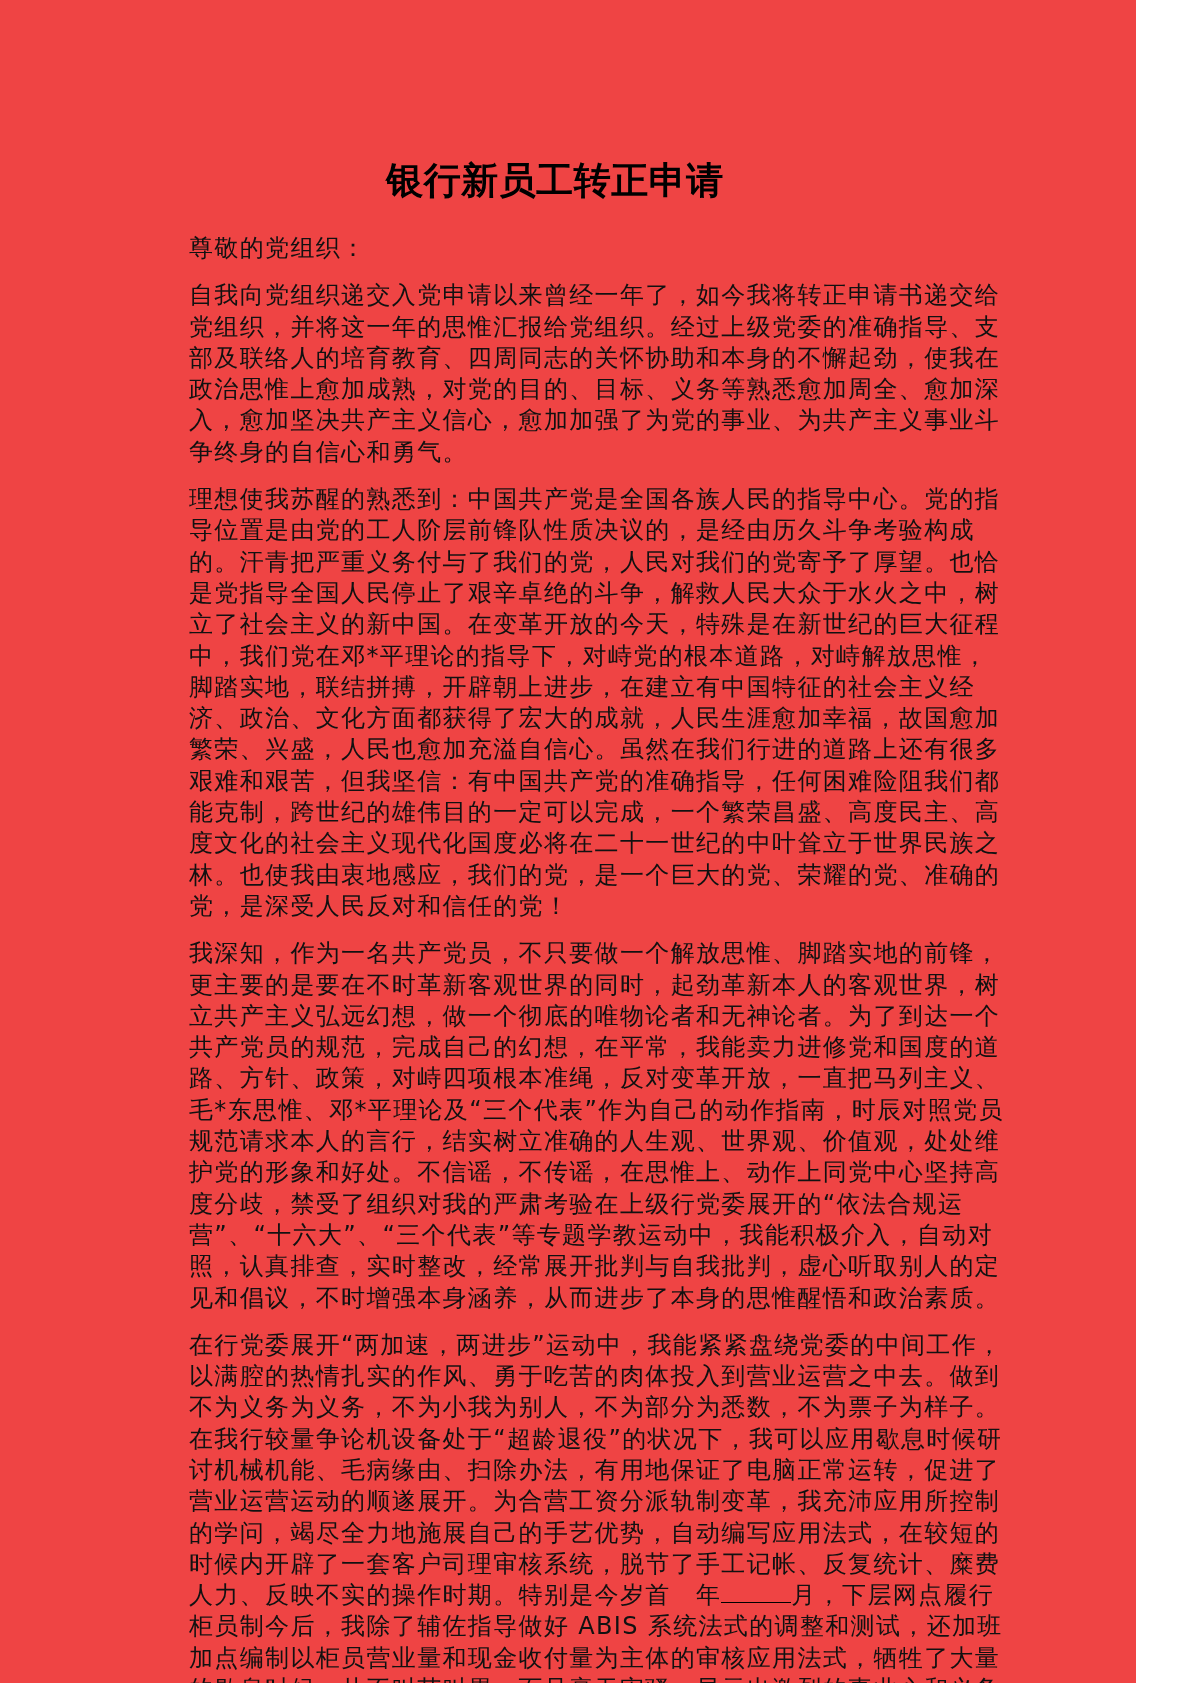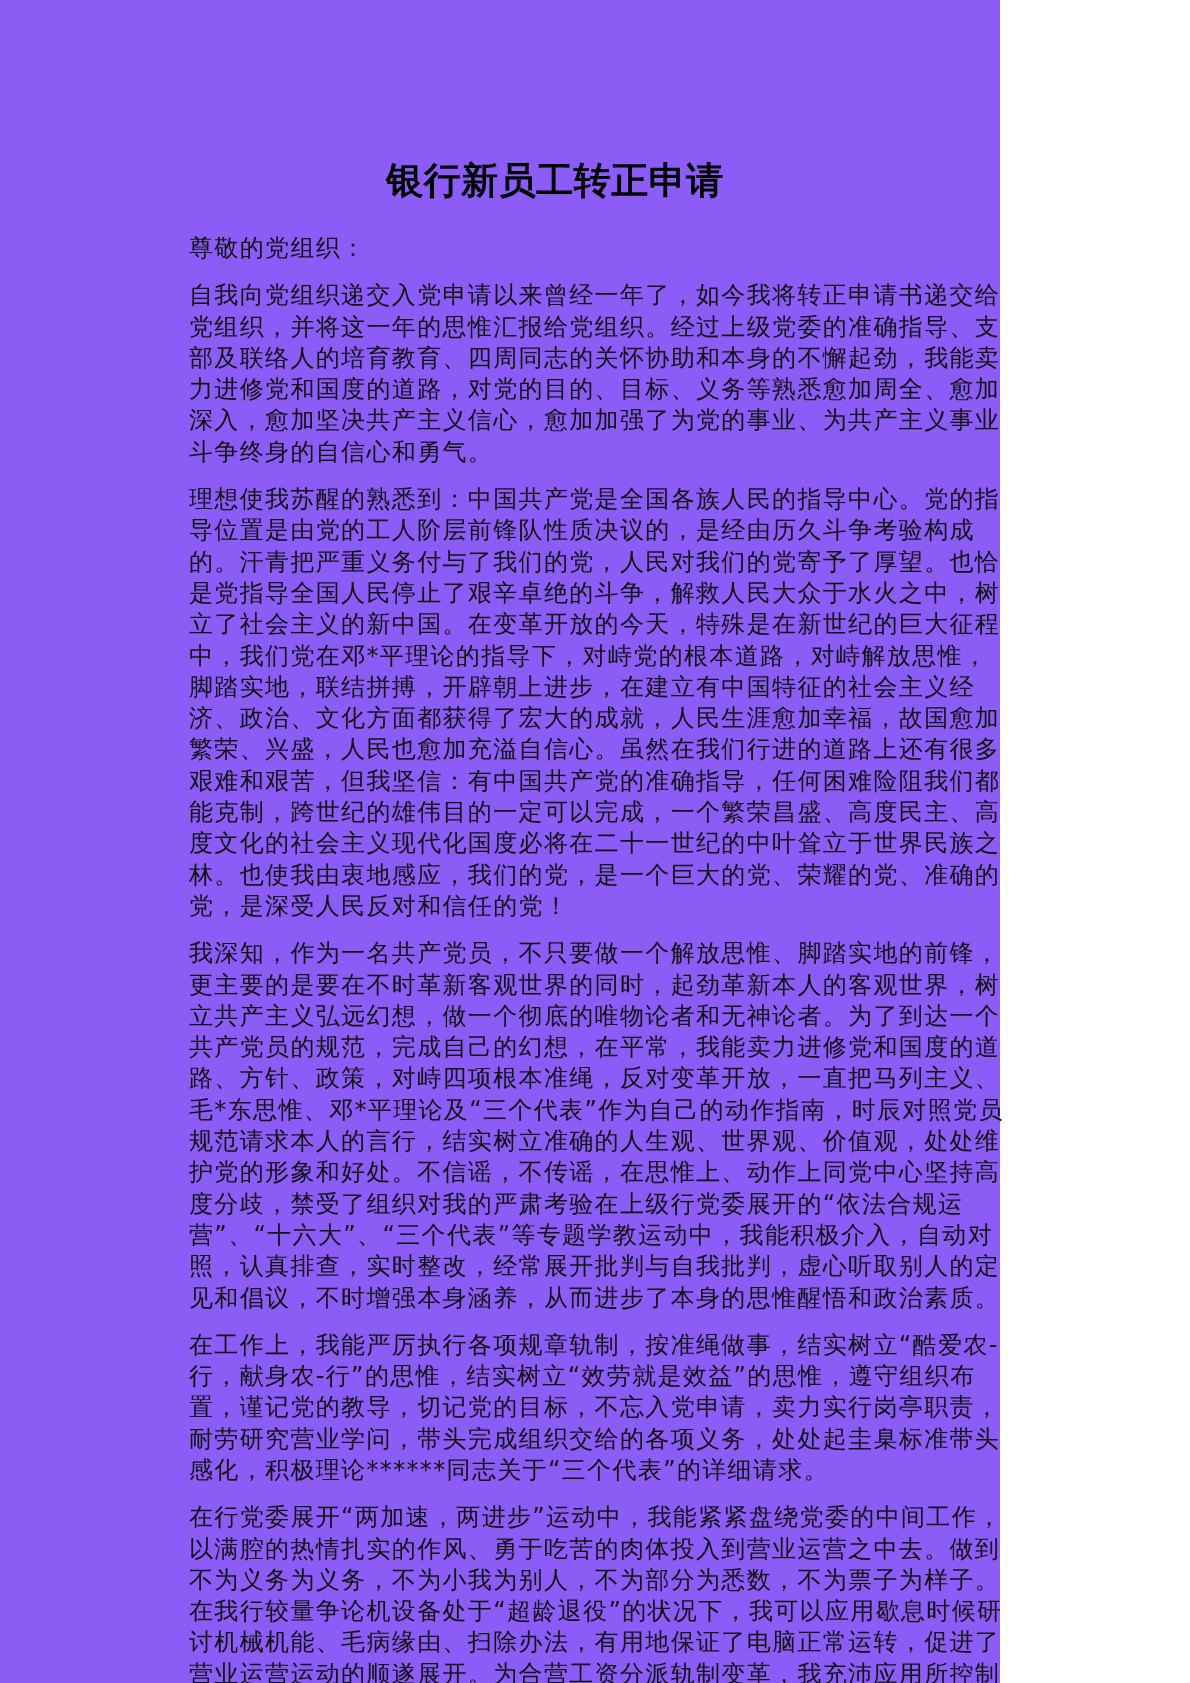--- a/index.html
+++ b/index.html
@@ -1,17 +1,17 @@
 <!DOCTYPE html>
 <html><head>
 <meta charset="utf-8">
 <style>
   html, body { margin: 0; padding: 0; background: #ffffff; }
   body { width: 1190px; height: 1683px; position: relative; overflow: hidden; }
-  .page { position: absolute; left: 0; top: 0; width: 1000px; height: 1683px; background: #8b5cf6; }
+  .page { position: absolute; left: 0; top: 0; width: 1136px; height: 1683px; background: #ef4444; }
   .title {
     position: absolute; left: 0; width: 1110px; top: 156px;
     text-align: center;
     font-family: "DejaVu Serif", "Liberation Serif", serif;
     font-weight: bold; font-size: 37px; line-height: 48px;
     color: #000; letter-spacing: 0.5px;
   }
   .body {
     position: absolute; left: 173px; top: 217px; width: 848px;
     font-family: "DejaVu Sans", "Liberation Sans", sans-serif;
@@ -21,19 +21,18 @@
   .body p { margin: 16px; padding: 0; }
   .blank { display: inline-block; width: 70px; border-bottom: 1px solid #000; height: 20px; vertical-align: baseline; }
 </style>
 </head>
 <body>
 
 <div class="page">
   <div class="title">银行新员工转正申请</div>
   <div class="body">
     <p>尊敬的党组织：</p>
-    <p>自我向党组织递交入党申请以来曾经一年了，如今我将转正申请书递交给党组织，并将这一年的思惟汇报给党组织。经过上级党委的准确指导、支部及联络人的培育教育、四周同志的关怀协助和本身的不懈起劲，我能卖力进修党和国度的道路，对党的目的、目标、义务等熟悉愈加周全、愈加深入，愈加坚决共产主义信心，愈加加强了为党的事业、为共产主义事业斗争终身的自信心和勇气。</p>
+    <p>自我向党组织递交入党申请以来曾经一年了，如今我将转正申请书递交给党组织，并将这一年的思惟汇报给党组织。经过上级党委的准确指导、支部及联络人的培育教育、四周同志的关怀协助和本身的不懈起劲，使我在政治思惟上愈加成熟，对党的目的、目标、义务等熟悉愈加周全、愈加深入，愈加坚决共产主义信心，愈加加强了为党的事业、为共产主义事业斗争终身的自信心和勇气。</p>
     <p>理想使我苏醒的熟悉到：中国共产党是全国各族人民的指导中心。党的指导位置是由党的工人阶层前锋队性质决议的，是经由历久斗争考验构成的。汗青把严重义务付与了我们的党，人民对我们的党寄予了厚望。也恰是党指导全国人民停止了艰辛卓绝的斗争，解救人民大众于水火之中，树立了社会主义的新中国。在变革开放的今天，特殊是在新世纪的巨大征程中，我们党在邓*平理论的指导下，对峙党的根本道路，对峙解放思惟，脚踏实地，联结拼搏，开辟朝上进步，在建立有中国特征的社会主义经济、政治、文化方面都获得了宏大的成就，人民生涯愈加幸福，故国愈加繁荣、兴盛，人民也愈加充溢自信心。虽然在我们行进的道路上还有很多艰难和艰苦，但我坚信：有中国共产党的准确指导，任何困难险阻我们都能克制，跨世纪的雄伟目的一定可以完成，一个繁荣昌盛、高度民主、高度文化的社会主义现代化国度必将在二十一世纪的中叶耸立于世界民族之林。也使我由衷地感应，我们的党，是一个巨大的党、荣耀的党、准确的党，是深受人民反对和信任的党！</p>
     <p>我深知，作为一名共产党员，不只要做一个解放思惟、脚踏实地的前锋，更主要的是要在不时革新客观世界的同时，起劲革新本人的客观世界，树立共产主义弘远幻想，做一个彻底的唯物论者和无神论者。为了到达一个共产党员的规范，完成自己的幻想，在平常，我能卖力进修党和国度的道路、方针、政策，对峙四项根本准绳，反对变革开放，一直把马列主义、毛*东思惟、邓*平理论及“三个代表”作为自己的动作指南，时辰对照党员规范请求本人的言行，结实树立准确的人生观、世界观、价值观，处处维护党的形象和好处。不信谣，不传谣，在思惟上、动作上同党中心坚持高度分歧，禁受了组织对我的严肃考验在上级行党委展开的“依法合规运营”、“十六大”、“三个代表”等专题学教运动中，我能积极介入，自动对照，认真排查，实时整改，经常展开批判与自我批判，虚心听取别人的定见和倡议，不时增强本身涵养，从而进步了本身的思惟醒悟和政治素质。</p>
-    <p>在工作上，我能严厉执行各项规章轨制，按准绳做事，结实树立“酷爱农-行，献身农-行”的思惟，结实树立“效劳就是效益”的思惟，遵守组织布置，谨记党的教导，切记党的目标，不忘入党申请，卖力实行岗亭职责，耐劳研究营业学问，带头完成组织交给的各项义务，处处起圭臬标准带头感化，积极理论******同志关于“三个代表”的详细请求。</p>
     <p><span>在行党委展开“两加速，两进步”运动中，我能紧紧盘绕党委的中间工作，以满腔的热情扎实的作风、勇于吃苦的肉体投入到营业运营之中去。做到不为义务为义务，不为小我为别人，不为部分为悉数，不为票子为样子。在我行较量争论机设备处于“超龄退役”的状况下，我可以应用歇息时候研讨机械机能、毛病缘由、扫除办法，有用地保证了电脑正常运转，促进了营业运营运动的顺遂展开。为合营工资分派轨制变革，我充沛应用所控制的学问，竭尽全力地施展自己的手艺优势，自动编写应用法式，在较短的时候内开辟了一套客户司理审核系统，脱节了手工记帐、反复统计、糜费人力、反映不实的操作时期。特别是今岁首　年</span><span class="blank"></span><span>月，下层网点履行柜员制今后，我除了辅佐指导做好 ABIS 系统法式的调整和测试，还加班加点编制以柜员营业量和现金收付量为主体的审核应用法式，牺牲了大量的歇息时候，从不叫苦叫累，而且毫无牢骚，显示出激烈的事业心和义务感，为我行的变革和开展作出了艰辛的起劲，以本人的实践动作为职工大众树立了优越的典范，遭到</span></p>
   </div>
 </div>
 
 </body></html>

